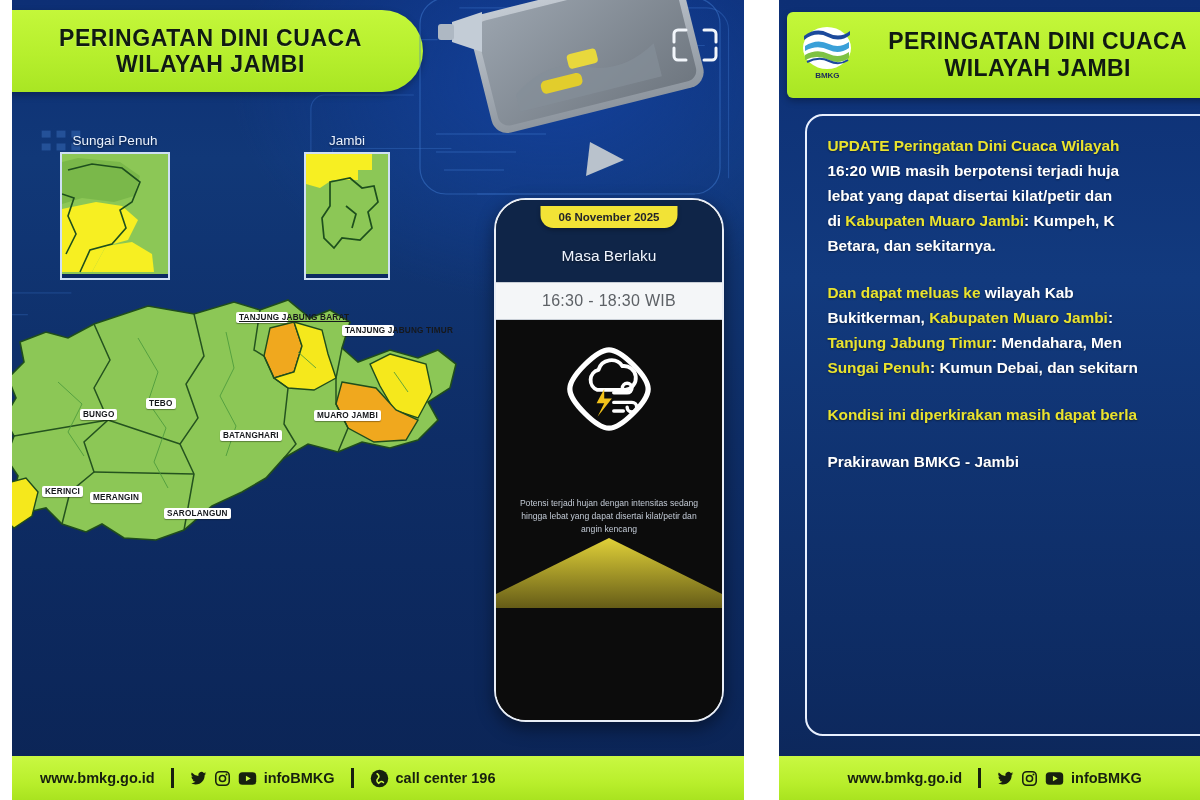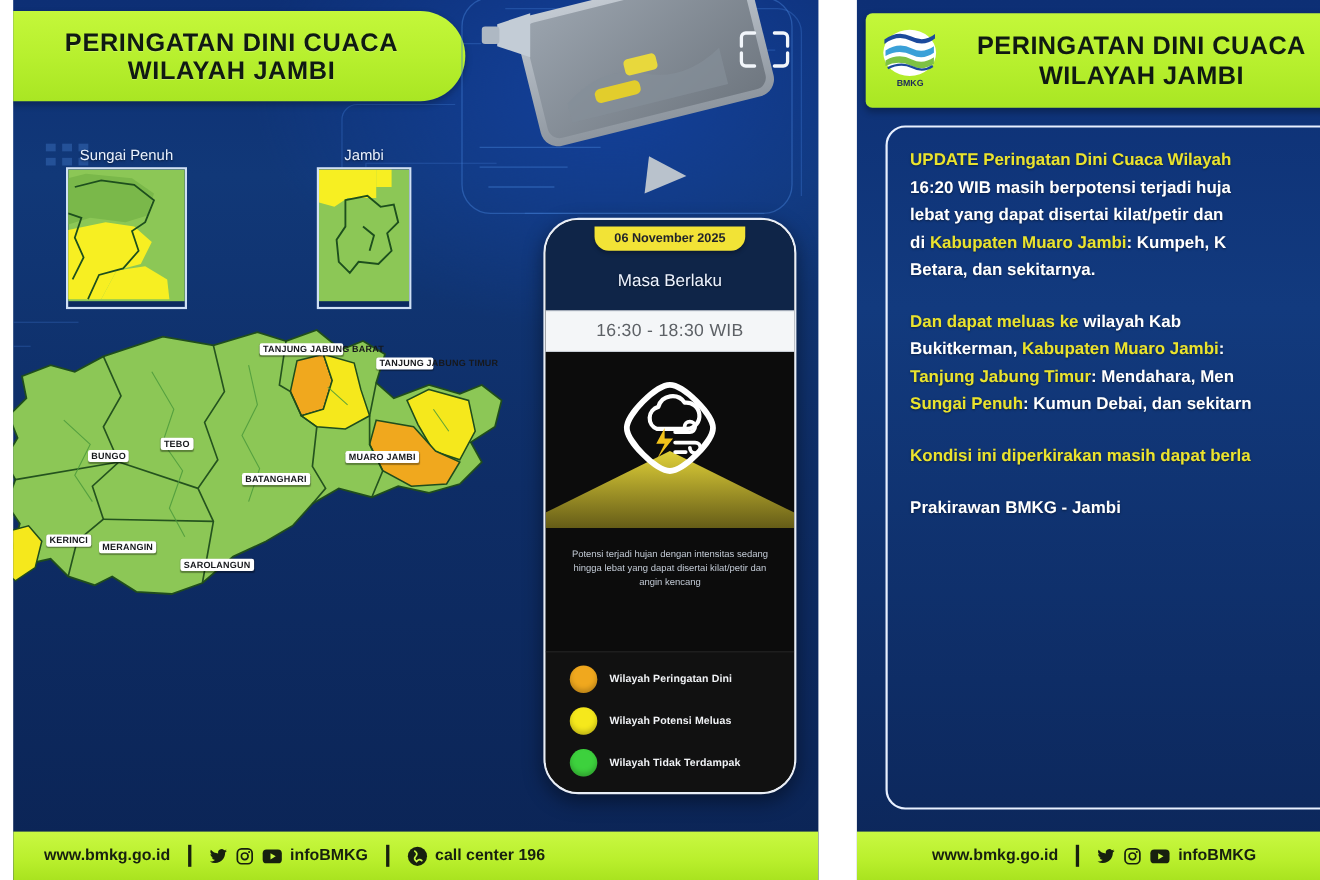--- a/index.html
+++ b/index.html
@@ -35,21 +35,21 @@
 
   
   .phone-illo{ position:absolute; left:402px; top:-6px; width:330px; height:205px; }
 
   
   .inset{ position:absolute; }
   .inset .cap{ color:#eaf2ff; font-size:13.5px; text-align:center; margin-bottom:4px;
                text-shadow:0 1px 2px rgba(0,0,0,.55); }
   .inset .box{ border:2px solid #cfe0f5; background:#0c2a60; }
   .inset-sp{ left:48px; top:133px; }
-  .inset-jb{ left:276px; top:133px; }
+  .inset-jb{ left:292px; top:133px; }
 
   
   .mainmap{ position:absolute; left:-14px; top:292px; width:470px; height:290px; }
   .maplabel{
     position:absolute; background:#ffffff; color:#16181c; font-size:8.2px;
     font-weight:bold; letter-spacing:.2px; padding:1px 3px; border-radius:2px;
     white-space:nowrap; text-align:center; line-height:1.12;
     box-shadow:0 1px 1px rgba(0,0,0,.35);
   }
 
@@ -256,21 +256,21 @@
         </g>
         <g fill="none" stroke="#4c9a3c" stroke-width="1" opacity=".85">
           <path d="M140 46 L160 80 L150 110 L168 136 L156 170 L170 196"></path>
           <path d="M228 40 L236 76 L222 104 L238 134 L228 164"></path>
           <path d="M60 90 L84 112 L70 140 L86 164"></path>
           <path d="M300 60 L318 76 M396 80 L410 100"></path>
         </g>
       </svg>
 
       
-      <div class="maplabel" style="left:238px; top:20px; width:76px;">TANJUNG JABUNG BARAT</div>
+      <div class="maplabel" style="left:238px; top:20px; width:52px;text-decoration:underline;">TANJUNG JABUNG BARAT</div>
       <div class="maplabel" style="left:344px; top:33px; width:52px;">TANJUNG JABUNG TIMUR</div>
       <div class="maplabel" style="left:316px; top:118px;">MUARO JAMBI</div>
       <div class="maplabel" style="left:222px; top:138px;">BATANGHARI</div>
       <div class="maplabel" style="left:148px; top:78px;margin-top:28px;">TEBO</div>
       <div class="maplabel" style="left:82px; top:117px;">BUNGO</div>
       <div class="maplabel" style="left:44px; top:194px;">KERINCI</div>
       <div class="maplabel" style="left:92px; top:200px;">MERANGIN</div>
       <div class="maplabel" style="left:166px; top:216px;">SAROLANGUN</div>
     </div>
 
@@ -305,34 +305,20 @@
           <g stroke="#ffffff" stroke-width="3.6" stroke-linecap="round" fill="none">
             <path d="M50 49 h14 a5 5 0 1 0 -5 -5"></path>
             <path d="M50 59 h19 a5 5 0 1 1 -5 5"></path>
             <path d="M50 68 h10"></path>
           </g>
         </svg>
 
         <div class="icon-cap">Potensi terjadi hujan dengan intensitas sedang hingga lebat yang dapat disertai kilat/petir dan angin kencang</div>
       </div>
 
-      <div class="legend">
-        <div class="legend-row">
-          <div class="dot" style="background:#F0A81E"></div>
-          <span>Wilayah Peringatan Dini</span>
-        </div>
-        <div class="legend-row">
-          <div class="dot" style="background:#F5E81C"></div>
-          <span>Wilayah Potensi Meluas</span>
-        </div>
-        <div class="legend-row">
-          <div class="dot" style="background:#3DD13D"></div>
-          <span>Wilayah Tidak Terdampak</span>
-        </div>
-      </div>
     </div>
 
     <div class="footer">
       <div class="seg" style="margin-left:28px;">
         <span>www.bmkg.go.id</span>
       </div>
       <div class="divider"></div>
       <div class="seg">
         <span class="f-icn">
           <svg width="17" height="17" viewBox="0 0 24 24">

